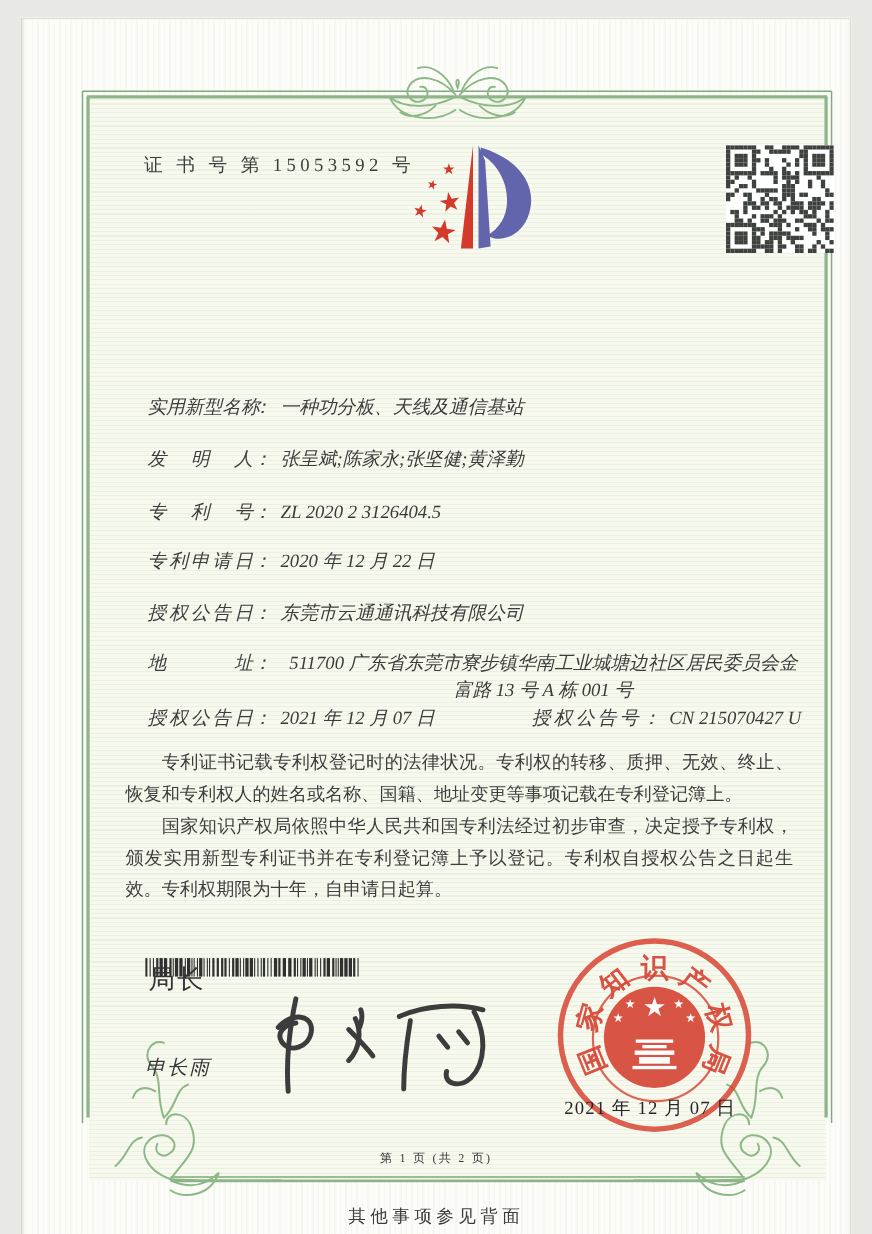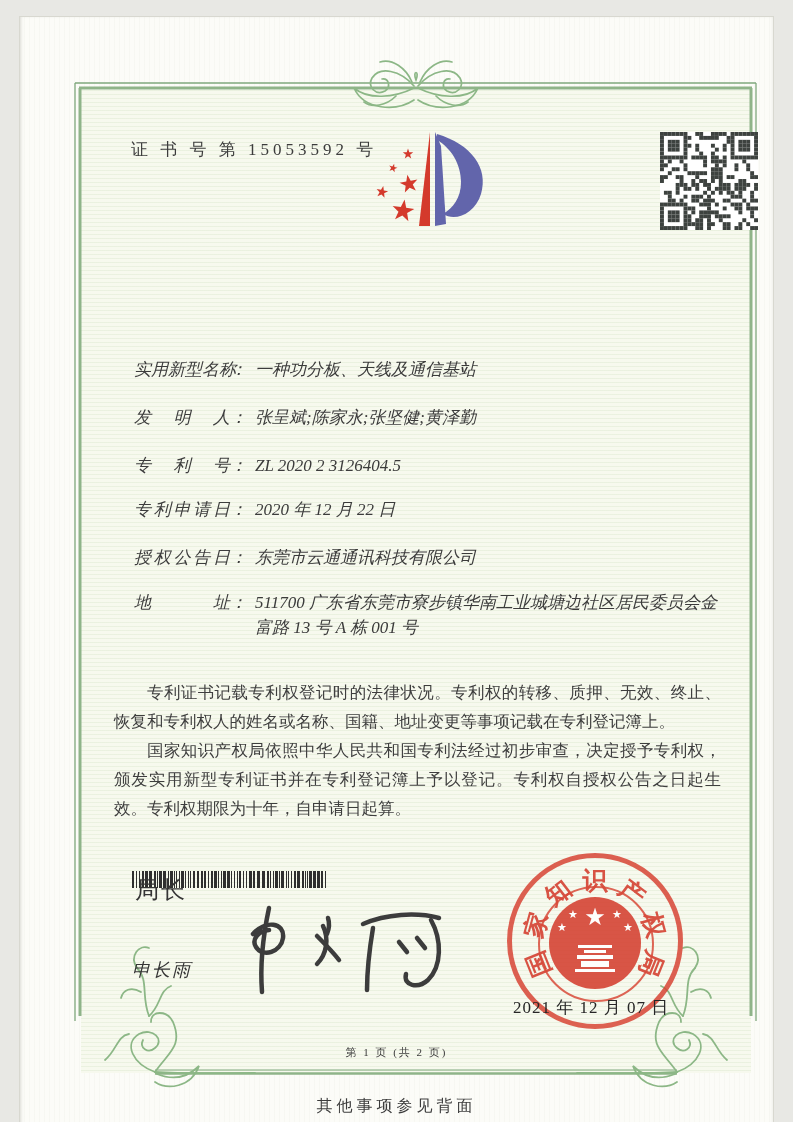--- a/index.html
+++ b/index.html
@@ -25,21 +25,21 @@
 
   .cert-no{position:absolute;left:112px;top:122px;font-size:17px;letter-spacing:4px;color:#3c3c3c;}
   .logo{position:absolute;left:332px;top:98px;}
   .qr{position:absolute;left:641px;top:116px;width:98px;height:98px;background:#fff;padding:0;}
   .title{position:absolute;left:0;top:240px;width:100%;text-align:center;font-size:40px;font-weight:bold;letter-spacing:7px;color:#343434;}
 
   .frow{position:absolute;left:115px;font-size:17px;line-height:25px;white-space:nowrap;font-style:italic;}
   .flabel{display:inline-block;width:96px;text-align:justify;text-align-last:justify;vertical-align:top;}
   .fcolon{display:inline-block;margin-right:8px;vertical-align:top;}
   .fvalue{color:#3b3b3b;}
-  .fvalue.wrap{display:inline-block;white-space:normal;width:478px;vertical-align:top;}
+  .fvalue.wrap{display:inline-block;white-space:normal;width:478px;vertical-align:top;text-align:center;}
   .flabel2{letter-spacing:3px;}
 
   .body-text{position:absolute;left:95px;top:662px;width:607px;font-size:16.5px;line-height:29px;text-align:justify;color:#3e3e3e;}
   .body-text p{margin:0;text-indent:2em;}
 
   .barcode{position:absolute;left:113px;top:855px;}
   .director-title{position:absolute;left:116px;top:858px;font-size:24px;letter-spacing:2px;color:#353535;}
   .director-name{position:absolute;left:113px;top:942px;font-size:18px;letter-spacing:2px;color:#353535;font-style:italic;}
   .signature{position:absolute;left:212px;top:878px;z-index:4;}
 
@@ -464,20 +464,24 @@
     </div>
     <div class="frow" style="top:481px">
       <span class="flabel">专利申请日</span><span class="fcolon">：</span><span class="fvalue">2020 年 12 月 22 日</span>
     </div>
     <div class="frow" style="top:529px">
       <span class="flabel">授权公告日</span><span class="fcolon">：</span><span class="fvalue">东莞市云通通讯科技有限公司</span>
     </div>
     <div class="frow" style="top:574px">
       <span class="flabel">地址</span><span class="fcolon">：</span><span class="fvalue wrap">511700 广东省东莞市寮步镇华南工业城塘边社区居民委员会金富路 13 号 A 栋 001 号</span>
     </div>
+    <div class="frow" style="top:624px">
+      <span class="flabel">授权公告日</span><span class="fcolon">：</span><span class="fvalue">2021 年 12 月 07 日</span>
+      <span class="flabel2" style="margin-left:84px">授权公告号</span><span class="fcolon">：</span><span class="fvalue">CN 215070427 U</span>
+    </div>
 
     <div class="body-text">
       <p>专利证书记载专利权登记时的法律状况。专利权的转移、质押、无效、终止、恢复和专利权人的姓名或名称、国籍、地址变更等事项记载在专利登记簿上。</p>
       <p>国家知识产权局依照中华人民共和国专利法经过初步审查，决定授予专利权，颁发实用新型专利证书并在专利登记簿上予以登记。专利权自授权公告之日起生效。专利权期限为十年，自申请日起算。</p>
     </div>
 
     <svg id="bc" class="barcode" width="200" height="17" viewBox="0 0 200 17">
         <rect x="0" y="0" width="2" height="17" fill="#2f2f2f"></rect>
         <rect x="4" y="0" width="1" height="17" fill="#2f2f2f"></rect>
         <rect x="7" y="0" width="1" height="17" fill="#2f2f2f"></rect>

